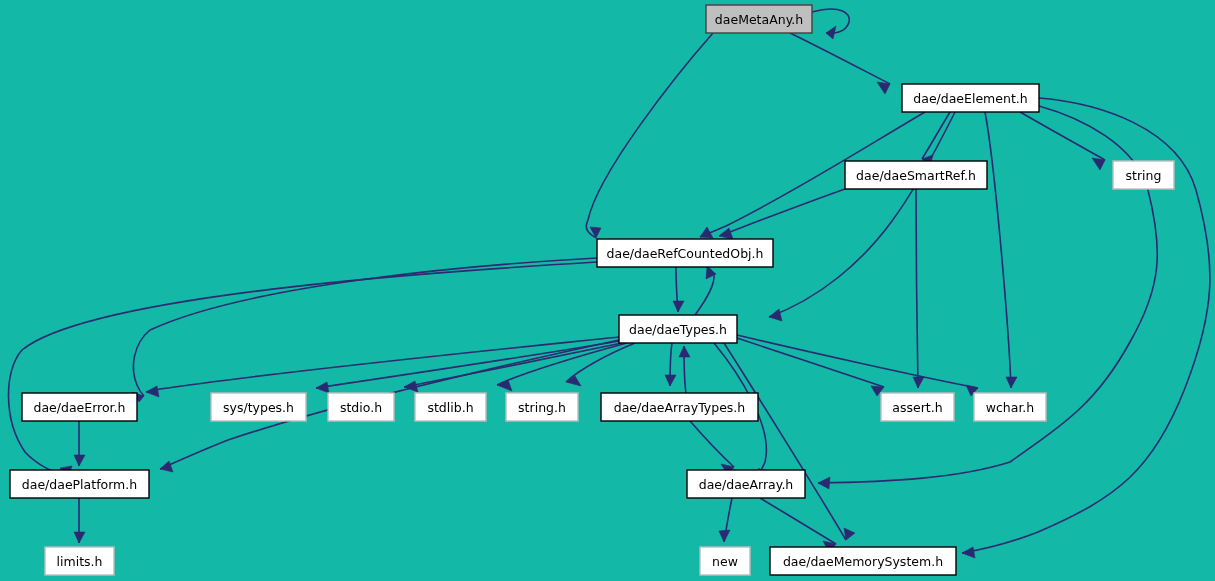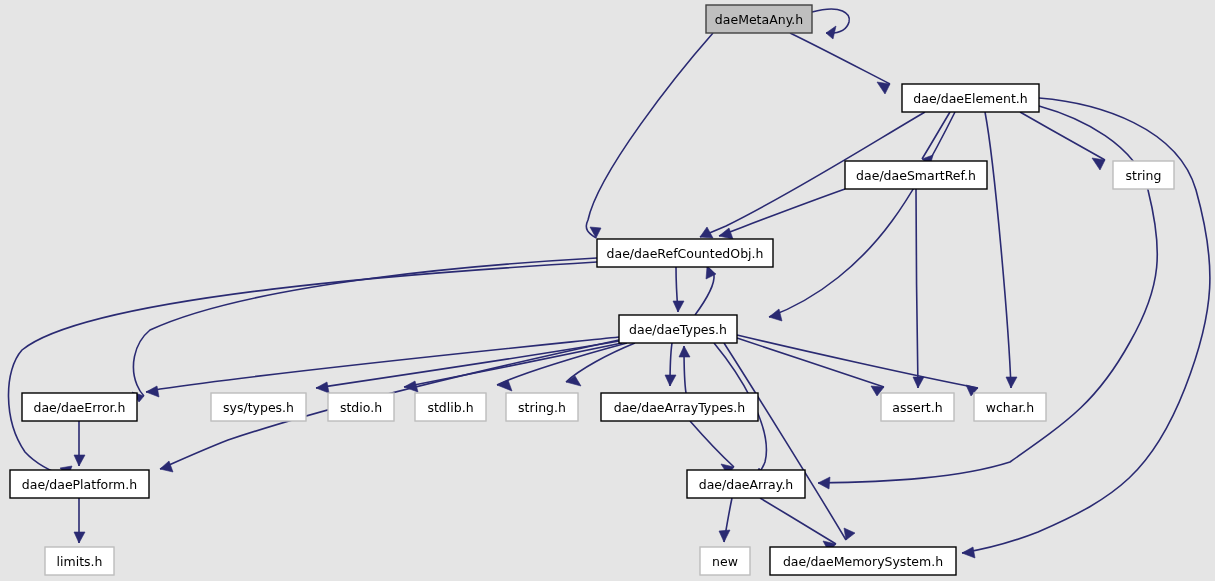--- a/index.html
+++ b/index.html
@@ -10,21 +10,21 @@
   body {
     width: 1215px;
     height: 581px;
     font-family: "DejaVu Sans", "Liberation Sans", sans-serif;
     overflow: hidden;
   }
   #graph-root {
     position: relative;
     width: 1215px;
     height: 581px;
-    background: #e5e5e5;
+    background: #14b8a6;
   }
   svg#dep-graph {
     display: block;
     width: 1215px;
     height: 581px;
   }
   .edge-path {
     fill: none;
     stroke: #2a2a72;
     stroke-width: 1.6px;

